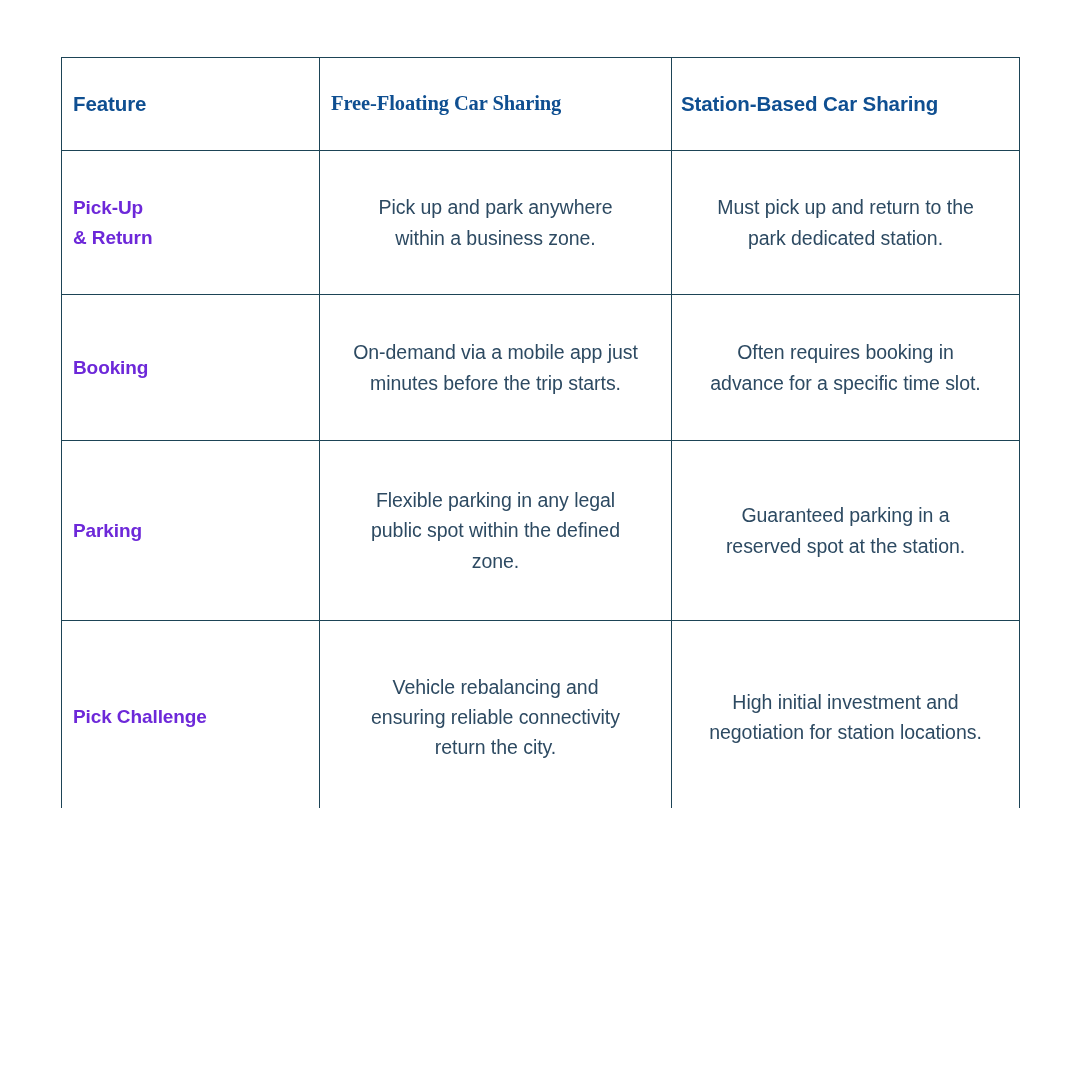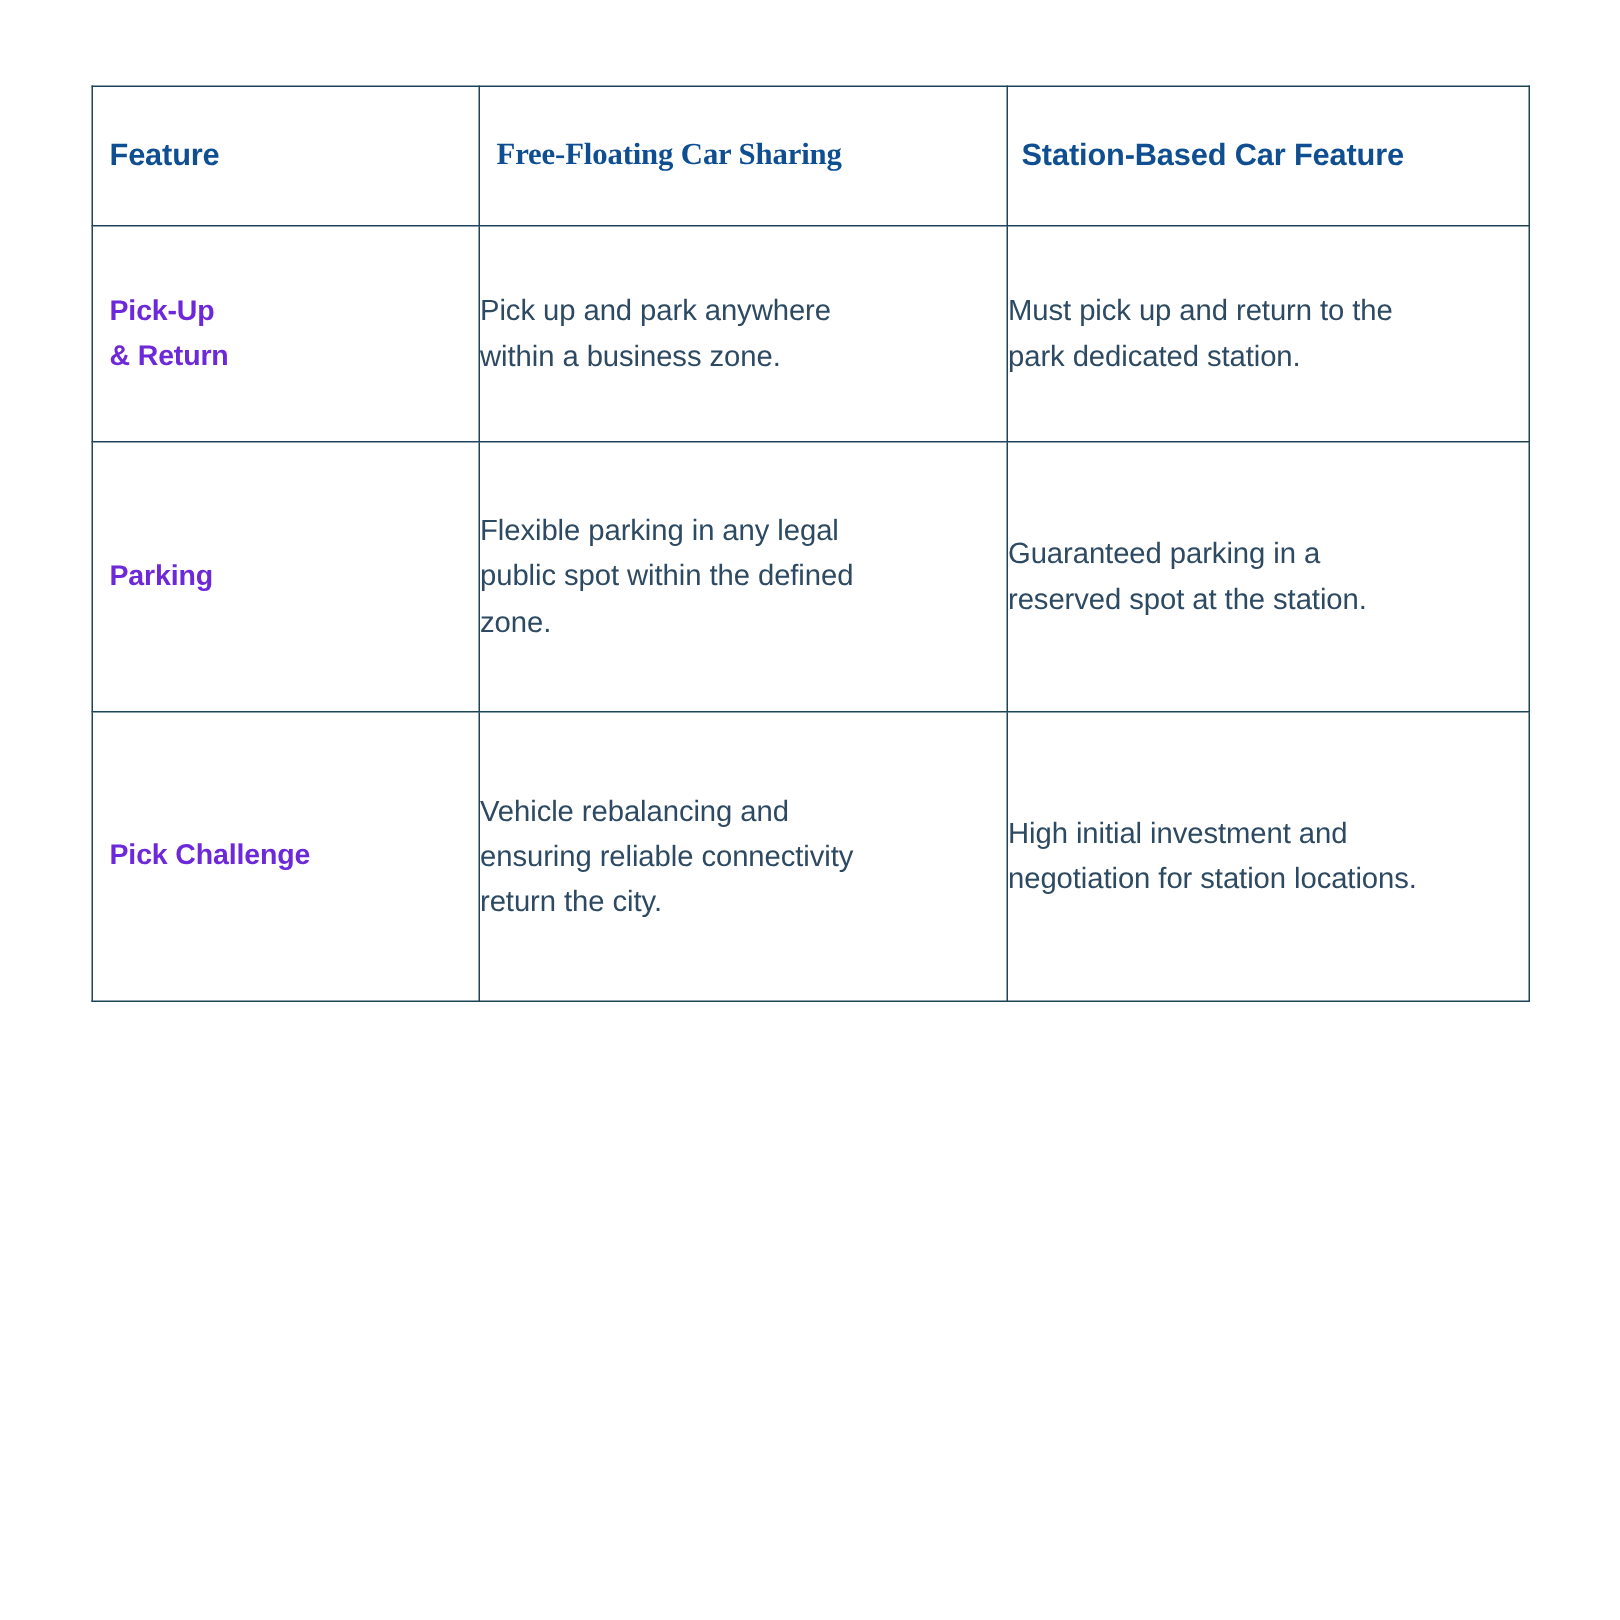--- a/index.html
+++ b/index.html
@@ -79,20 +79,21 @@
     white-space: pre-line;
   }
 
   .body-text {
     font-size: 19.5px;
     font-weight: normal;
     color: #2d4a62;
     line-height: 1.54;
     letter-spacing: -0.05px;
     white-space: pre-line;
+    text-align: center;
   }
 
   .cell-free {
     padding-left: 9px;
     padding-right: 2px;
   }
   .cell-station {
     padding-left: 9px;
     padding-right: 2px;
   }
@@ -111,21 +112,21 @@
 
     <thead>
       <tr class="head-row">
         <th>
           <div class="head-cell-inner feature">Feature</div>
         </th>
         <th>
           <div class="head-cell-inner col2">Free-Floating Car Sharing</div>
         </th>
         <th>
-          <div class="head-cell-inner col3">Station-Based Car Feature</div>
+          <div class="head-cell-inner col3">Station-Based Car Sharing</div>
         </th>
       </tr>
     </thead>
 
     <tbody>
 
       <tr class="body-row row-h1">
         <td>
           <div class="feature-label">Pick-Up
 &amp; Return</div>
@@ -134,20 +135,33 @@
           <div class="body-text">Pick up and park anywhere
 within a business zone.</div>
         </td>
         <td class="cell-station">
           <div class="body-text">Must pick up and return to the
 park dedicated station.</div>
         </td>
       </tr>
 
 
+      <tr class="body-row row-h3">
+        <td>
+          <div class="feature-label">Booking</div>
+        </td>
+        <td class="cell-free">
+          <div class="body-text">On-demand via a mobile app just
+minutes before the trip starts.</div>
+        </td>
+        <td class="cell-station">
+          <div class="body-text">Often requires booking in
+advance for a specific time slot.</div>
+        </td>
+      </tr>
 
       <tr class="body-row row-h4">
         <td>
           <div class="feature-label">Parking</div>
         </td>
         <td class="cell-free">
           <div class="body-text">Flexible parking in any legal
 public spot within the defined
 zone.</div>
         </td>

